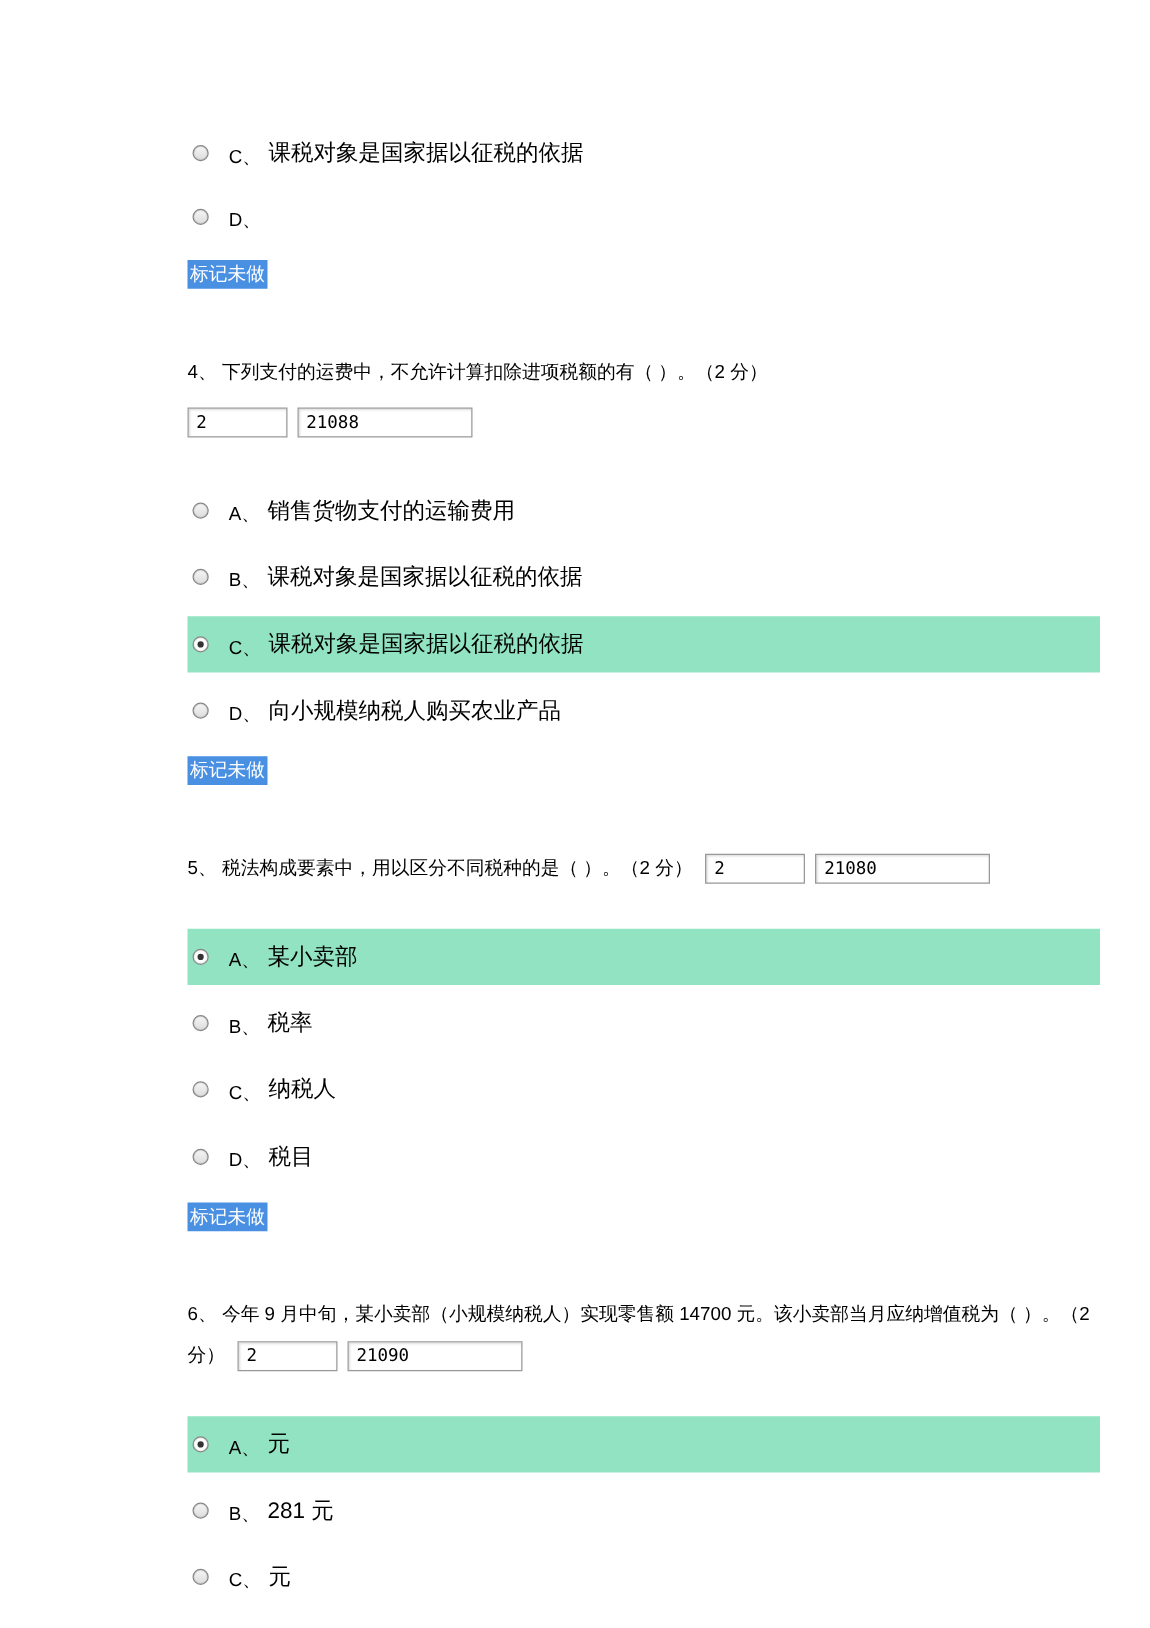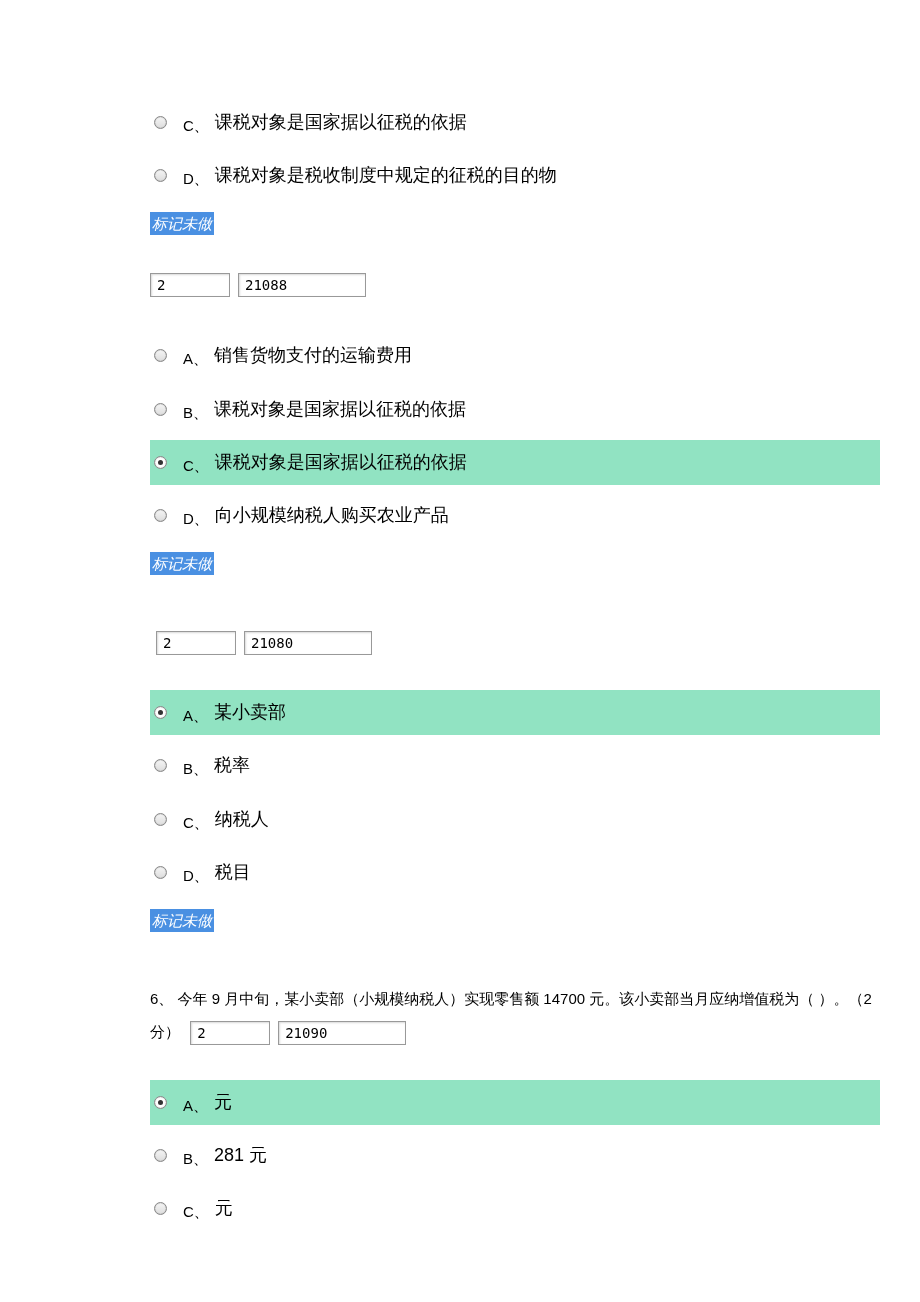--- a/index.html
+++ b/index.html
@@ -60,21 +60,20 @@
       font-size: 18px;
     }
     .mark-tag {
       display: inline-block;
       background: #4a90e2;
       color: #fff;
       font-size: 15px;
       padding: 1px 2px;
       margin-top: 6px;
       margin-bottom: 30px;
-      font-style: italic;
     }
     .question-line {
       font-size: 15px;
       margin-top: 20px;
       margin-bottom: 12px;
       line-height: 2.2;
     }
     .inline-inputs {
       display: inline-flex;
       gap: 8px;
@@ -91,45 +90,47 @@
       border: 1px solid #999;
       background: #fff;
       font-family: monospace;
       font-size: 14px;
       padding: 3px 6px;
       width: 80px;
       box-shadow: inset 1px 1px 2px rgba(0,0,0,0.15);
       text-align: left;
     }
     .num-input.wide {
-      width: 128px;
+      width: 140px;
     }
     .spacer-after-inputs {
       height: 20px;
     }
   </style>
 </head>
 <body>
 
 <div class="content">
 
   
   <div class="option-row">
     <span class="radio"></span>
     <span class="opt-letter">C、</span>
     <span class="opt-text">课税对象是国家据以征税的依据</span>
   </div>
   <div class="option-row">
     <span class="radio"></span>
     <span class="opt-letter">D、</span>
-    <span class="opt-text">课税对象是税收制度中规定的征税的目的物</span>
   </div>
   <span class="mark-tag">标记未做</span>
 
   
+  <div class="question-line">
+    <span>4、 下列支付的运费中，不允许计算扣除进项税额的有（  ）。（2 分）</span>
+  </div>
   <div class="block-inputs">
     <input class="num-input" value="2" style="">
     <input class="num-input wide" value="21088" style="">
   </div>
 
   <div class="option-row">
     <span class="radio"></span>
     <span class="opt-letter">A、</span>
     <span class="opt-text">销售货物支付的运输费用</span>
   </div>
@@ -145,20 +146,21 @@
   </div>
   <div class="option-row">
     <span class="radio"></span>
     <span class="opt-letter">D、</span>
     <span class="opt-text">向小规模纳税人购买农业产品</span>
   </div>
   <span class="mark-tag">标记未做</span>
 
   
   <div class="question-line">
+    <span>5、 税法构成要素中，用以区分不同税种的是（ ）。（2 分）</span>
     <span class="inline-inputs">
       <input class="num-input" value="2" style="">
       <input class="num-input wide" value="21080" style="">
     </span>
   </div>
   <div class="spacer-after-inputs"></div>
 
   <div class="option-row selected">
     <span class="radio checked"></span>
     <span class="opt-letter">A、</span>

